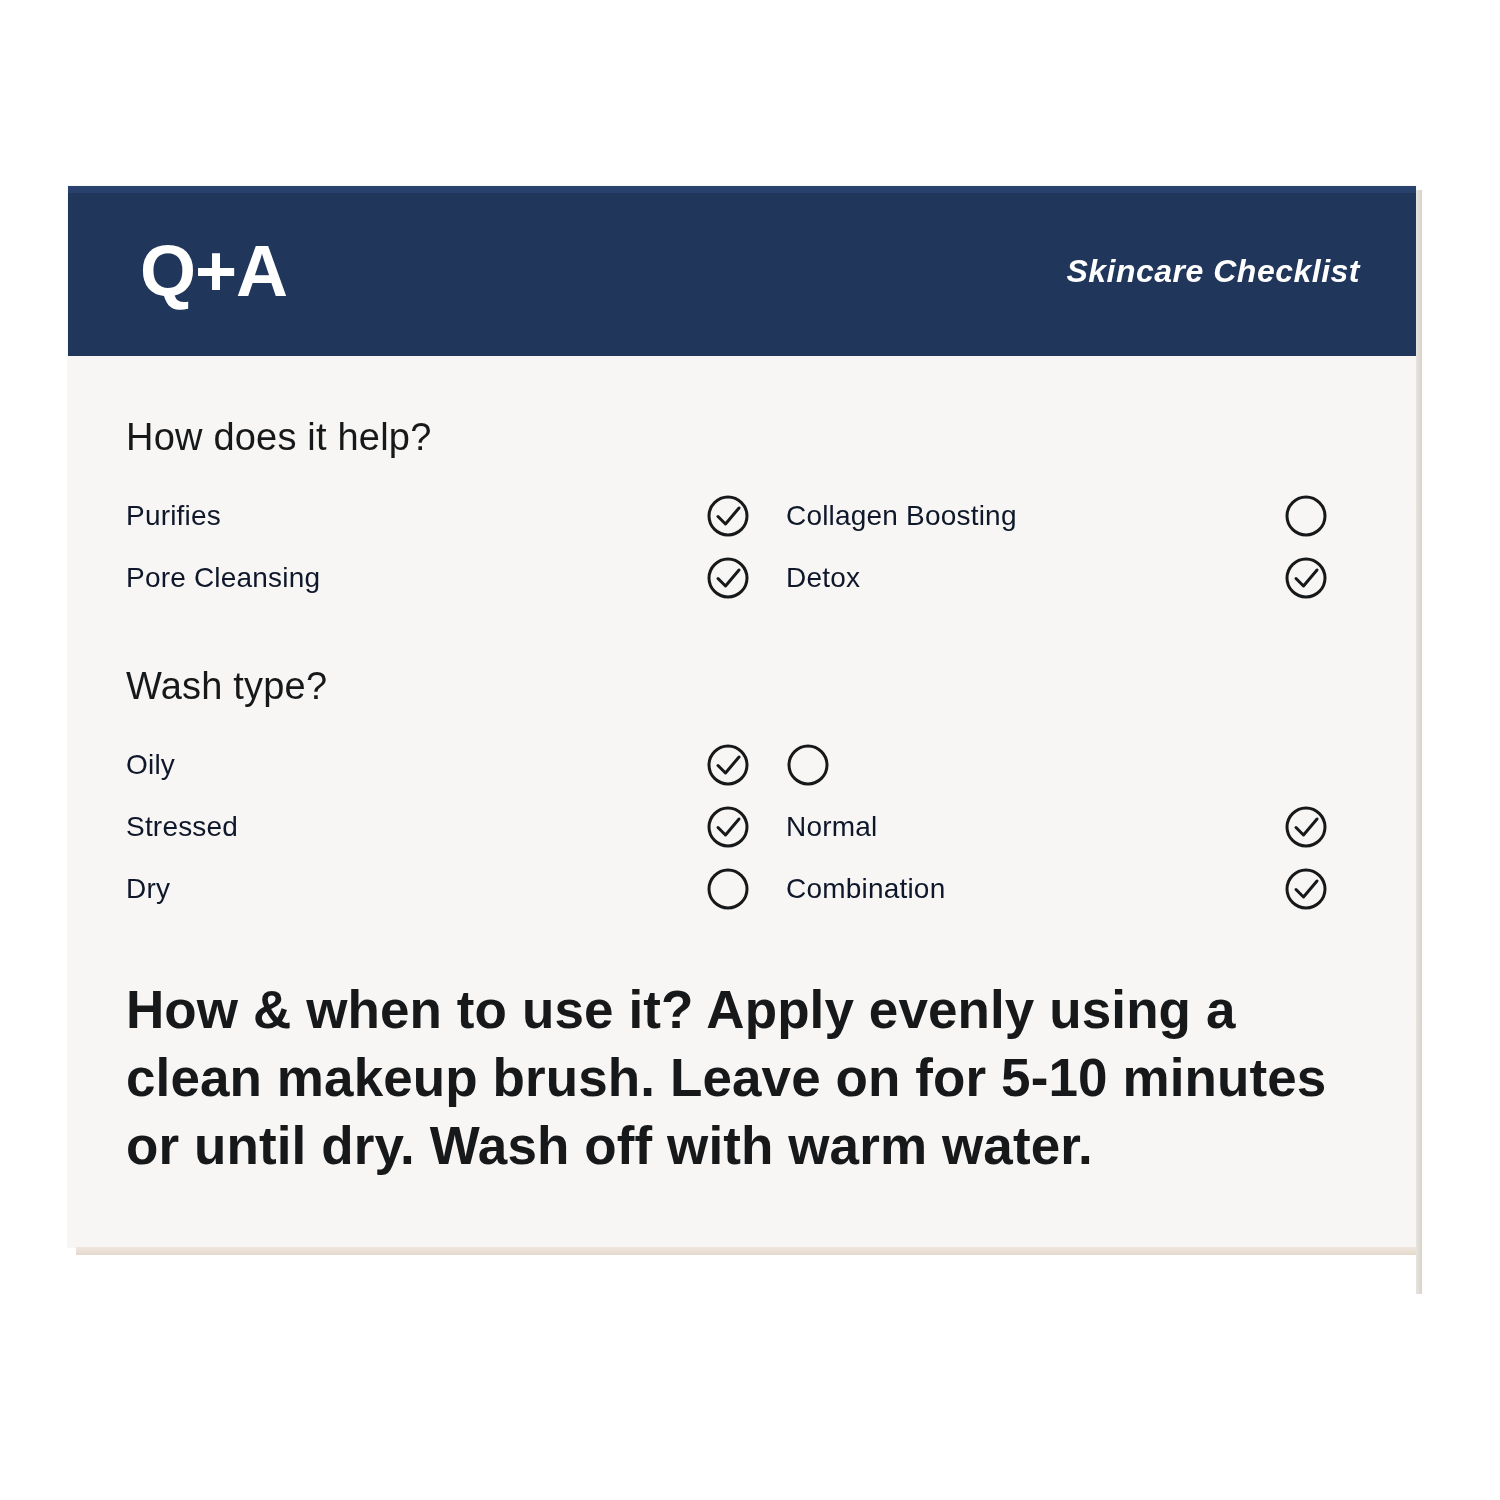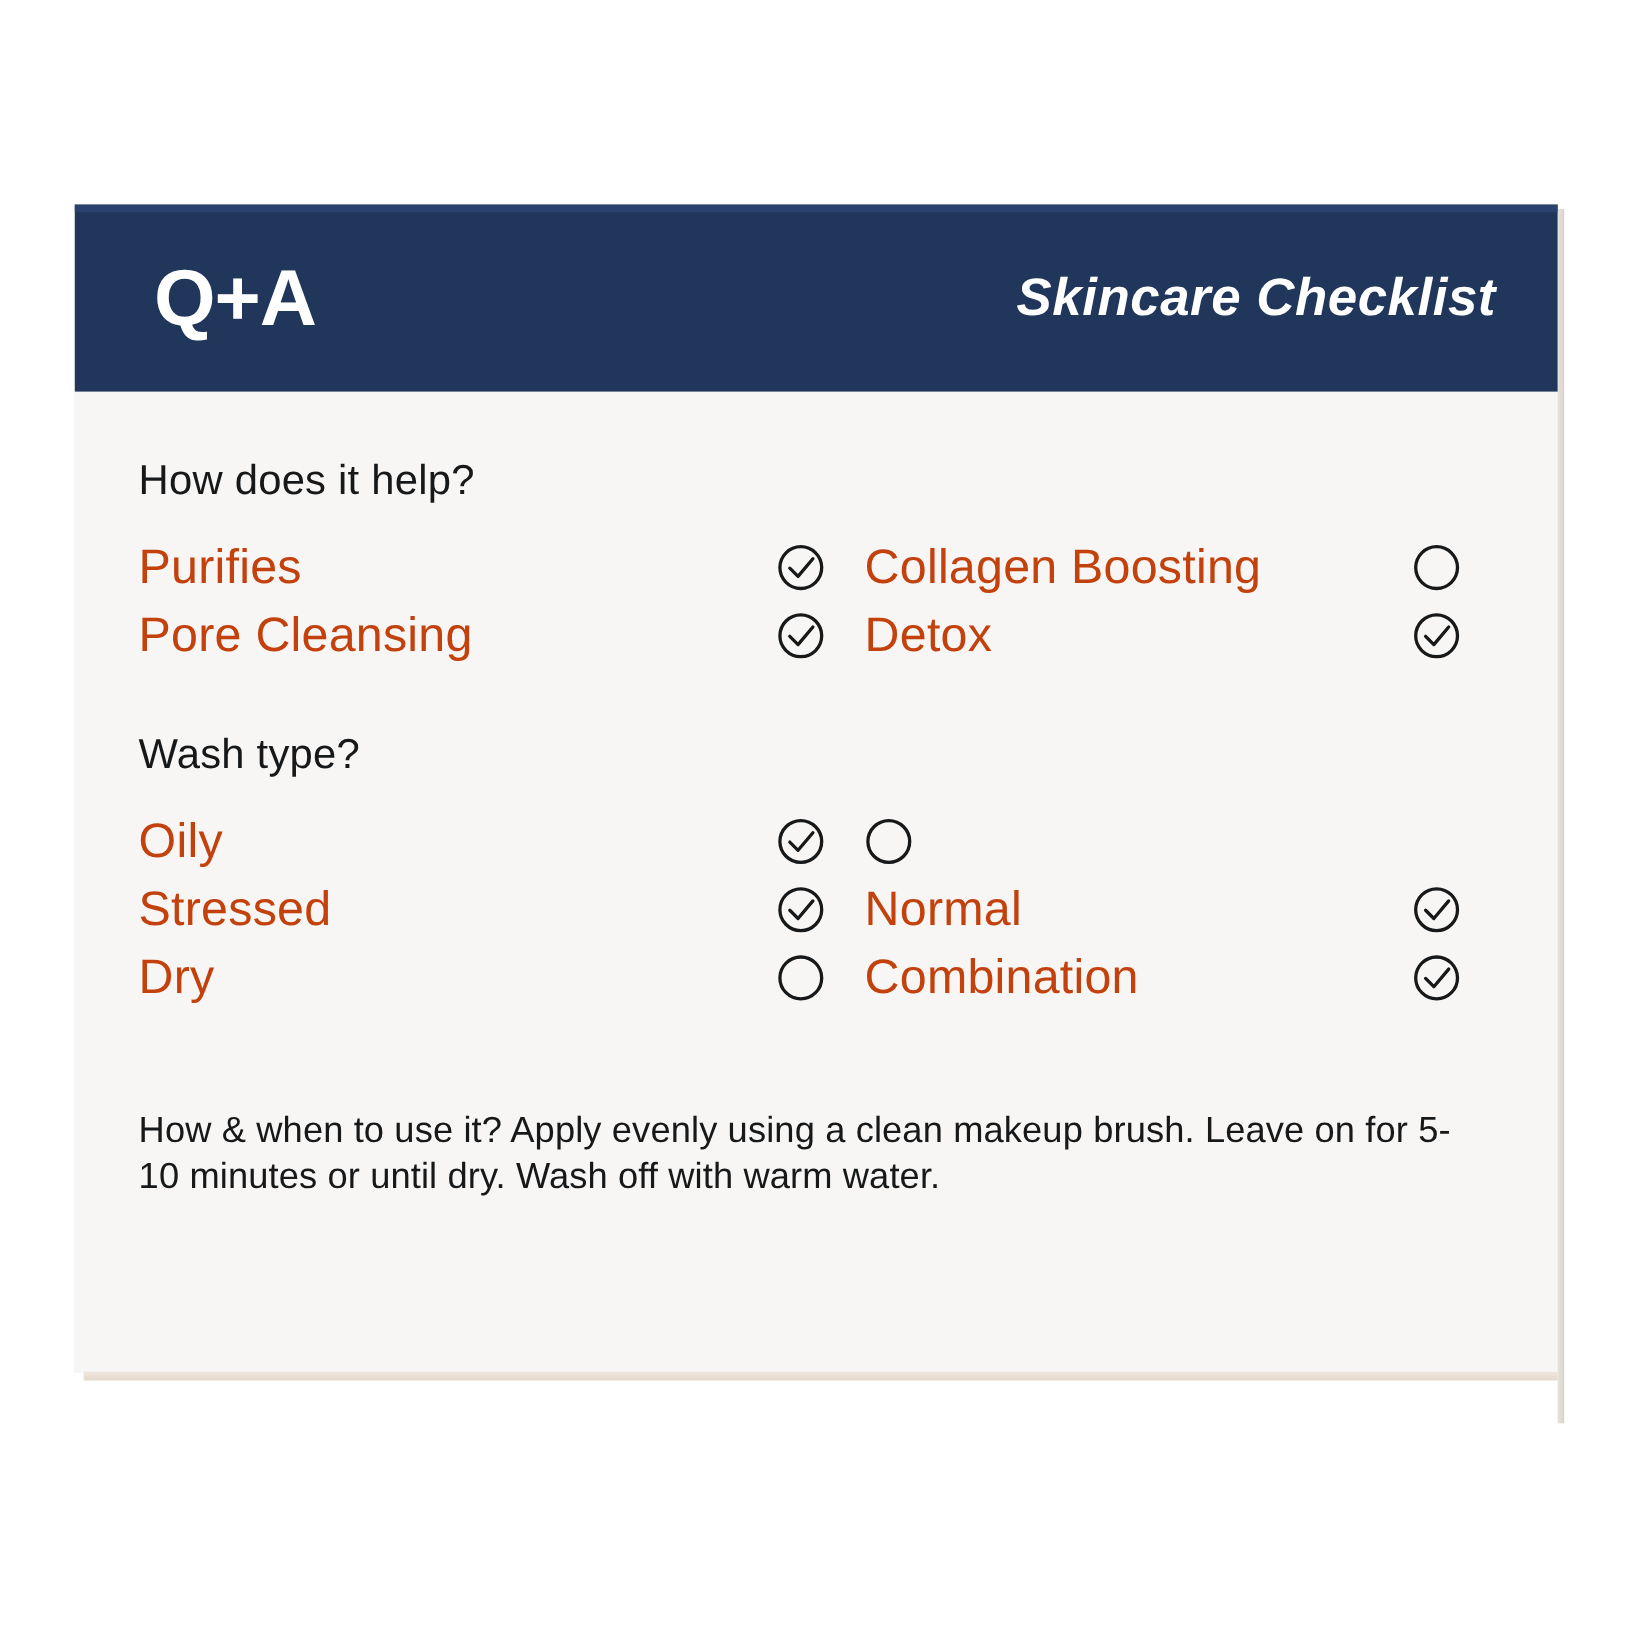--- a/index.html
+++ b/index.html
@@ -81,21 +81,21 @@
     font-weight: 700;
     font-size: 72px;
     letter-spacing: -1px;
     line-height: 1;
     font-family: "Liberation Sans", sans-serif;
   }
   .header-title {
     color: #ffffff;
     font-weight: 700;
     font-style: italic;
-    font-size: 48px;
+    font-size: 32px;
     letter-spacing: 0.5px;
     line-height: 1;
   }
 
   
   .content {
     position: absolute;
     left: 0;
     top: 170px;
     width: 100%;
@@ -120,42 +120,43 @@
     row-gap: 0;
   }
 
   .checkrow {
     display: flex;
     align-items: center;
     justify-content: space-between;
     height: 62px;
   }
   .checkrow .label {
-    font-size: 44px;
-    color: #c2410c;
+    font-size: 28px;
+    color: #0f172a;
     letter-spacing: 0.2px;
     white-space: nowrap;
   }
   .mark {
     flex: 0 0 auto;
     width: 44px;
     height: 44px;
     margin-right: 16px;
   }
   .mark svg { display: block; }
 
   .spacer-block { height: 56px; }
 
   .usage {
-    margin-top: 86px;
-    font-size: 33px;
+    margin-top: 56px;
+    font-size: 53px;
     line-height: 1.28;
     color: #17181a;
     letter-spacing: 0.1px;
     max-width: 1240px;
+    font-weight: bold;
   }
 </style>
 </head>
 <body>
 
 <div class="stage">
   <div class="package">
     <div class="edge-right"></div>
     <div class="edge-bottom"></div>
 

